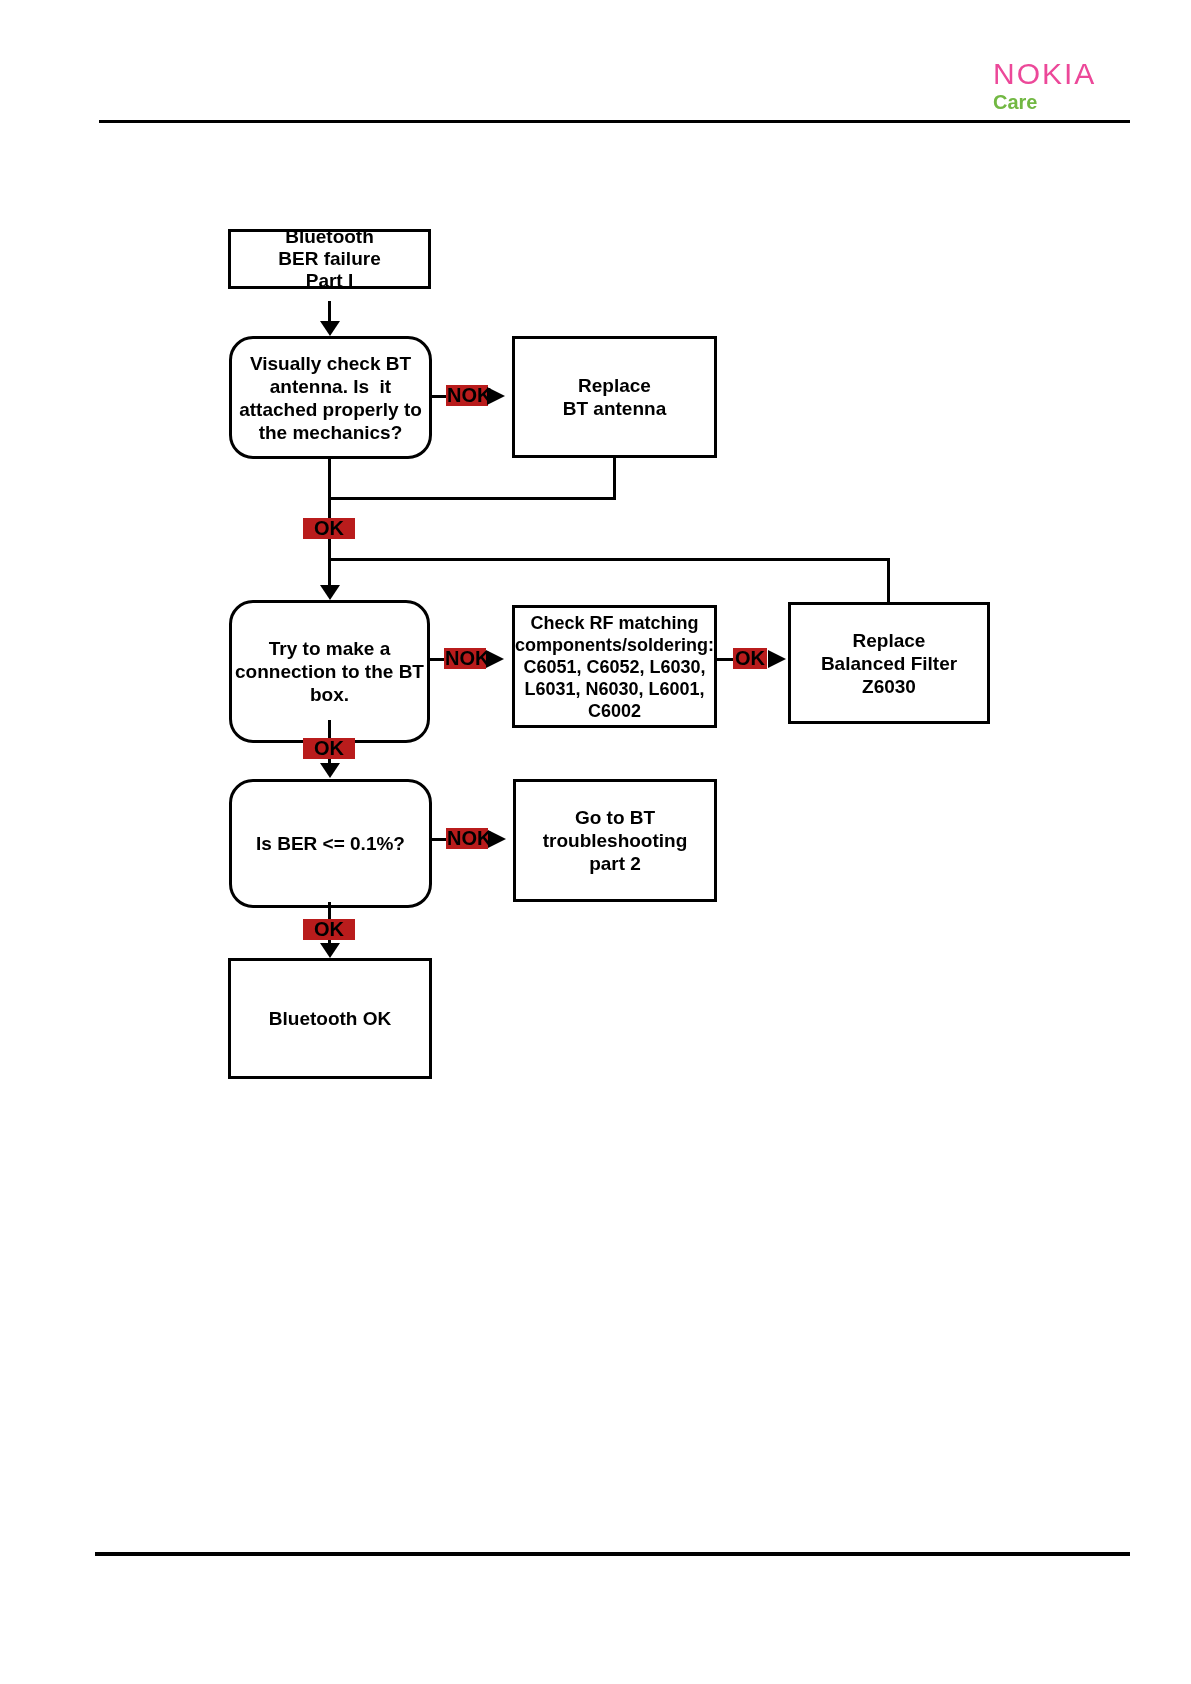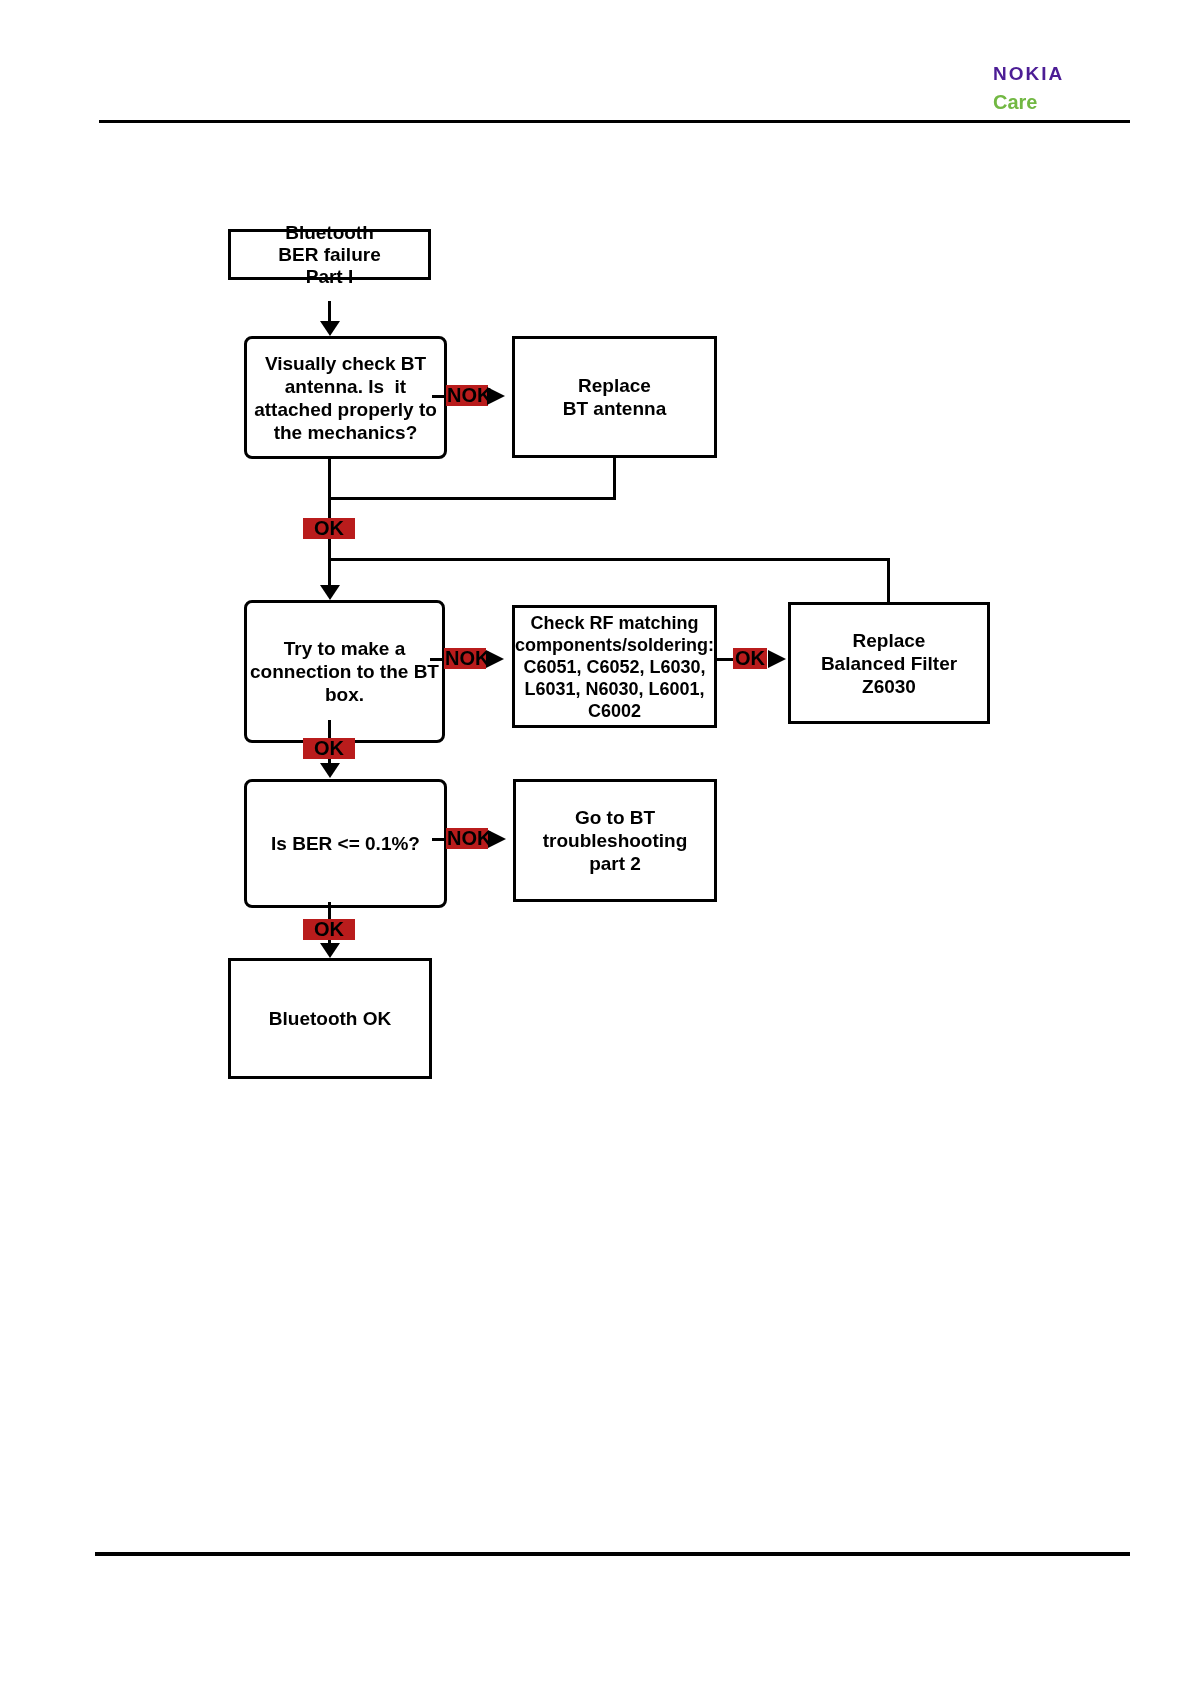--- a/index.html
+++ b/index.html
@@ -11,22 +11,22 @@
     background: #ffffff;
     font-family: "Liberation Sans", sans-serif;
     overflow: hidden;
   }
   
   .rule { position: absolute; background: #000; }
 
   
   #logo { position: absolute; left: 993px; top: 60px; width: 140px; text-align: left; }
   #logo .brand {
-    font-size: 19px; font-weight: bold; letter-spacing: 2px;
-    color: #4c1d95; line-height: 28px;
+    font-size: 30px; font-weight: normal; letter-spacing: 2px;
+    color: #ec4899; line-height: 28px;
   }
   #logo .sub {
     font-size: 20px; font-weight: bold; color: #72B843; line-height: 26px;
     margin-top: 1px;
   }
 
   
   .node {
     position: absolute;
     border: 3px solid #000;
@@ -34,21 +34,21 @@
     display: flex;
     align-items: center;
     justify-content: center;
     text-align: center;
     font-weight: bold;
     font-size: 19px;
     line-height: 23px;
     color: #000;
     white-space: pre;
   }
-  .node.rounded { border-radius: 8px; margin-left: 15px; }
+  .node.rounded { border-radius: 24px; }
 
   
   .line { position: absolute; background: #000; }
 
   
   .arrow-down {
     position: absolute; width: 0; height: 0;
     border-left: 10px solid transparent;
     border-right: 10px solid transparent;
     border-top: 15px solid #000;
@@ -77,21 +77,21 @@
 
 <div id="page">
 
   <div id="logo">
     <div class="brand">NOKIA</div>
     <div class="sub">Care</div>
   </div>
 
   <div class="rule" style="left:99px; top:120px; width:1031px; height:3px;"></div>
 
-  <div class="node" style="left:228px; top:229px; width:203px; height:51px; line-height:22px;">Bluetooth
+  <div class="node" style="left:228px; top:229px; width:203px; height:60px; line-height:22px;">Bluetooth
 BER failure
 Part I</div>
 
   <div class="line" style="left:328px; top:301px; width:3px; height:23px;"></div>
   <div class="arrow-down" style="left:320px; top:321px;"></div>
 
   <div class="node rounded" style="left:229px; top:336px; width:203px; height:123px;">Visually check BT
 antenna. Is  it
 attached properly to
 the mechanics?</div>

